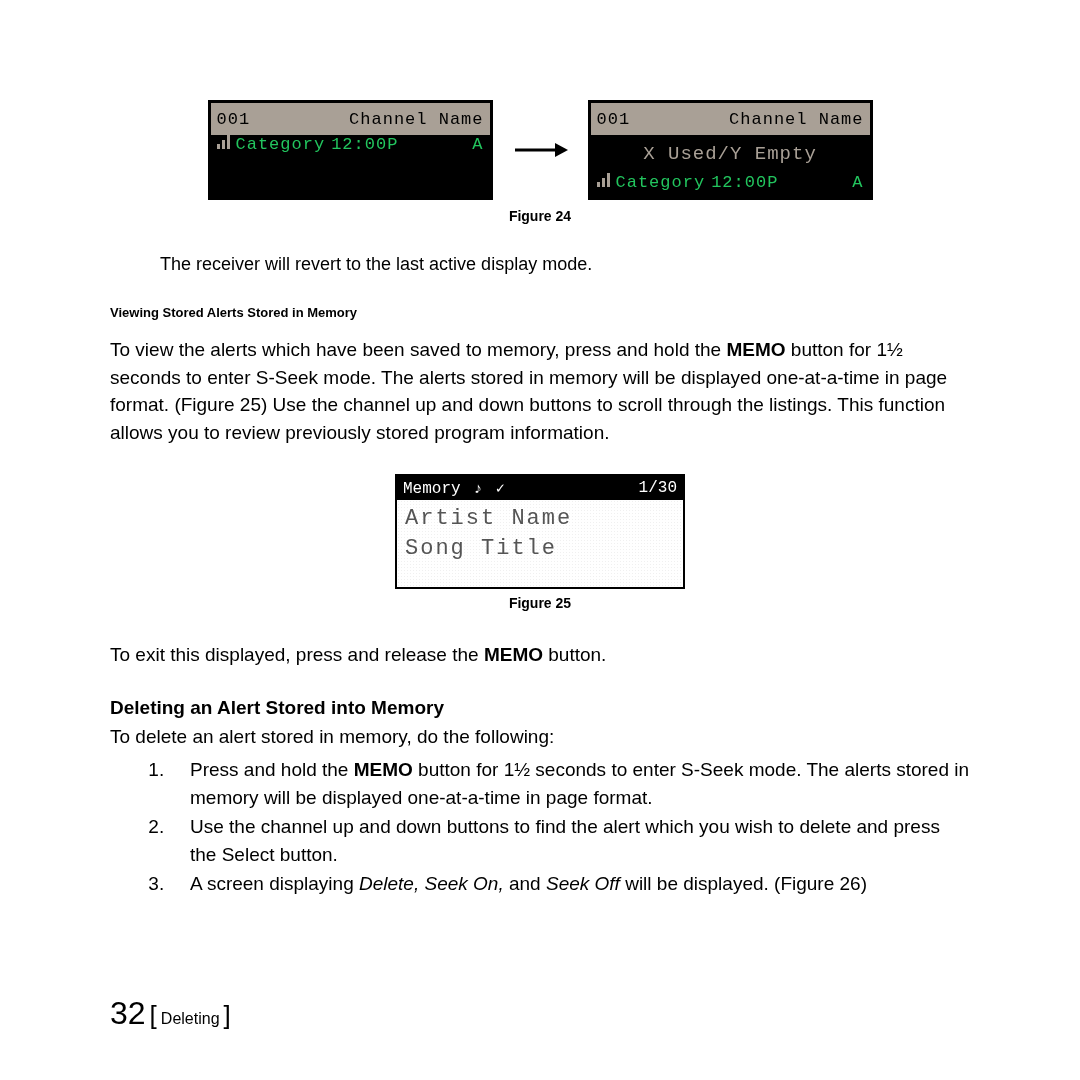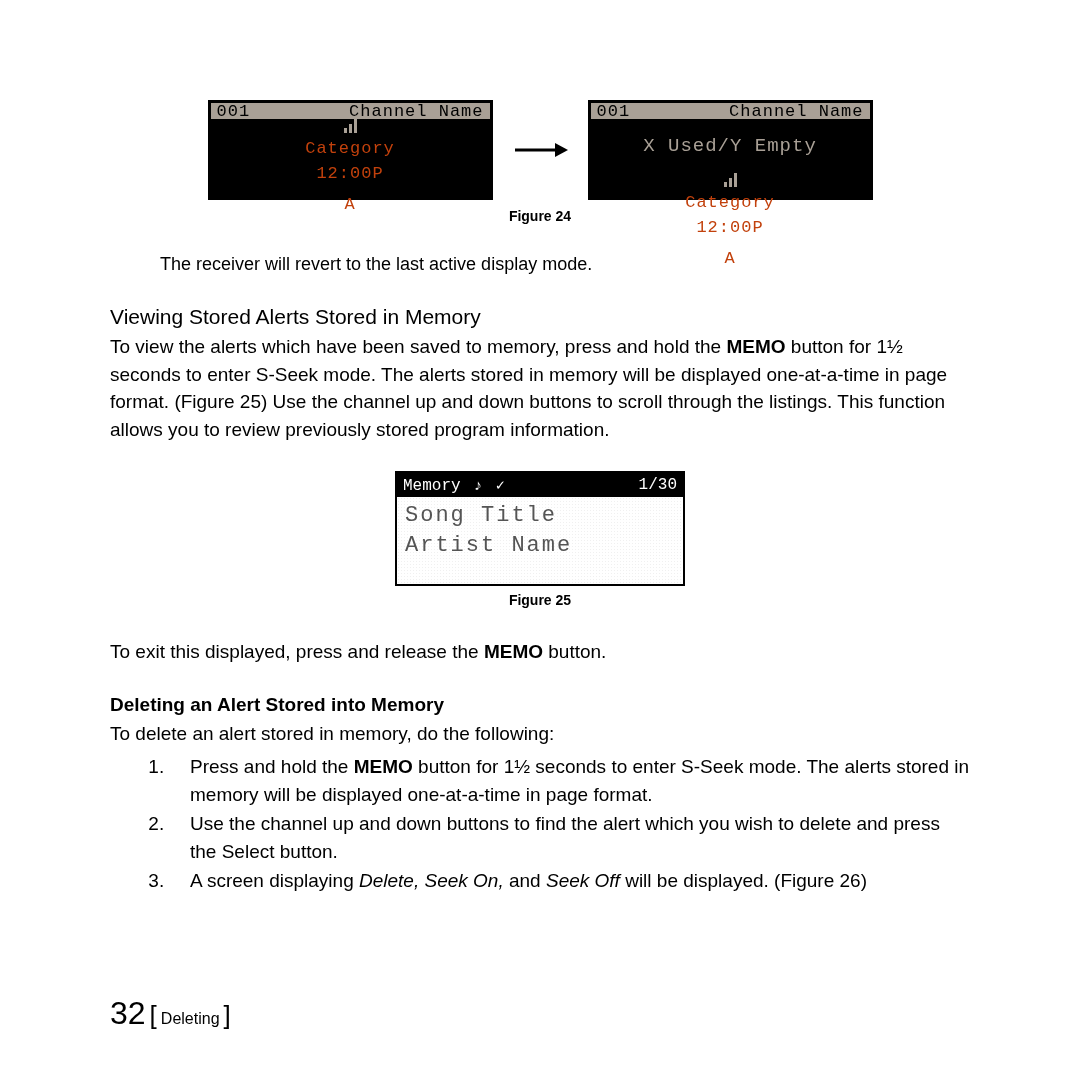--- a/index.html
+++ b/index.html
@@ -25,47 +25,46 @@
       background: #000;
       border: 3px solid #000;
       display: flex;
       flex-direction: column;
       font-family: "Courier New", monospace;
       position: relative;
     }
     .lcd-top {
       background: #a9a096;
       color: #000;
-      height: 16px;
+      height: 32px;
       display: flex;
       justify-content: space-between;
       align-items: center;
       padding: 0 6px;
       font-size: 17px;
       letter-spacing: 1px;
     }
     .lcd-mid {
       flex: 1;
       color: #a9a096;
       display: flex;
       align-items: center;
       justify-content: center;
       font-size: 19px;
       letter-spacing: 1px;
     }
     .lcd-bot {
       height: 24px;
-      color: #c2410c;
-      display: flex;
-      align-items: center;
+      color: #22c55e;
+      display: flex;
+      align-items: flex-start;
       padding: 0 6px;
       font-size: 17px;
       letter-spacing: 1px;
       gap: 6px;
-      flex-direction: column;
     }
     .signal-icon {
       display: inline-flex;
       align-items: flex-end;
       gap: 2px;
       height: 14px;
     }
     .signal-icon span {
       width: 3px;
       background: #a9a096;
@@ -86,23 +85,23 @@
       font-weight: bold;
       font-size: 14px;
       margin-bottom: 30px;
     }
     .indent-para {
       margin-left: 50px;
       font-size: 18px;
       margin-bottom: 30px;
     }
     .section-heading {
-      font-weight: normal;
-      font-size: 21px;
-      margin-bottom: 4px;
+      font-weight: bold;
+      font-size: 13px;
+      margin-bottom: 16px;
     }
     .body-para {
       font-size: 19px;
       line-height: 1.45;
       margin-bottom: 28px;
     }
     .lcd2-wrap {
       display: flex;
       justify-content: center;
       margin-bottom: 6px;
@@ -249,22 +248,22 @@
   <div class="lcd2">
     <div class="lcd2-top">
       <span class="lcd2-top-left">
         <span>Memory</span>
         <span class="note-icon">♪</span>
         <span class="check-icon">✓</span>
       </span>
       <span>1/30</span>
     </div>
     <div class="lcd2-body">
+      <div class="line">Artist Name</div>
       <div class="line">Song Title</div>
-      <div class="line">Artist Name</div>
     </div>
   </div>
 </div>
 
 <div class="figure-label">Figure 25</div>
 
 <p class="body-para">
   <span>To exit this displayed, press and release the </span><strong>MEMO</strong><span> button.</span>
 </p>
 

